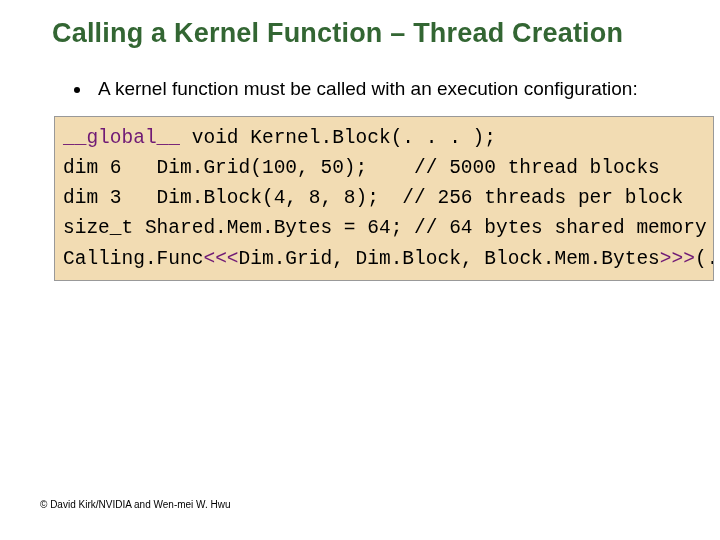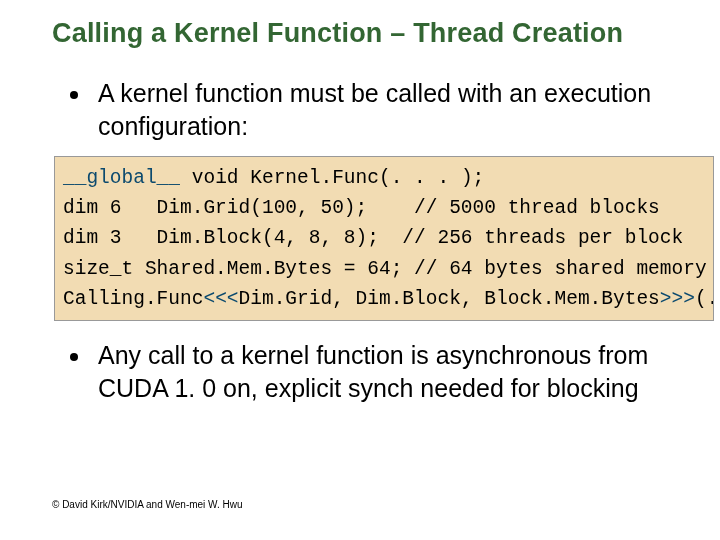--- a/index.html
+++ b/index.html
@@ -27,63 +27,60 @@
     margin: 0 0 28px 0;
     line-height: 1.15;
     letter-spacing: 0.2px;
   }
   ul.bullets {
     list-style: disc;
     margin: 0 0 14px 0;
     padding-left: 40px;
   }
   ul.bullets li {
-    font-size: 25px;
+    font-size: 19px;
     line-height: 1.3;
     color: #000;
     padding-left: 6px;
     margin-bottom: 6px;
   }
   .code-box {
     background: #f2dcb3;
     border: 1px solid #999;
     margin: 4px 2px 18px 2px;
     padding: 6px 8px 6px 8px;
     font-family: "Courier New", Courier, monospace;
     font-size: 19.5px;
     line-height: 1.55;
     white-space: pre;
     color: #000;
     overflow: hidden;
   }
-  .code-box .kw { color: #0c4a6e; }
+  .code-box .kw { color: #701a75; }
   .footer {
     position: absolute;
-    left: 28px;
+    left: 16px;
     bottom: 30px;
     font-size: 10px;
     color: #000;
   }
 </style>
 </head>
 <body>
 
 <div class="slide">
 
   <h1 class="title">Calling a Kernel Function – Thread Creation</h1>
 
   <ul class="bullets">
     <li>A kernel function must be called with an execution configuration:</li>
   </ul>
 
-  <div class="code-box"><span class="kw">__global__</span><span> void Kernel.Func(. . . );</span>
+  <div class="code-box"><span class="kw">__global__</span><span> void Kernel.Block(. . . );</span>
 <span>dim 6   Dim.Grid(100, 50);    // 5000 thread blocks</span>
 <span>dim 3   Dim.Block(4, 8, 8);  // 256 threads per block</span>
 <span>size_t Shared.Mem.Bytes = 64; // 64 bytes shared memory</span>
 <span>Calling.Func</span><span class="kw">&lt;&lt;&lt;</span><span>Dim.Grid, Dim.Block, Block.Mem.Bytes</span><span class="kw">&gt;&gt;&gt;</span><span>(. . . );</span></div>
 
-  <ul class="bullets">
-    <li>Any call to a kernel function is asynchronous from CUDA 1. 0 on, explicit synch needed for blocking</li>
-  </ul>
 
   <div class="footer">© David Kirk/NVIDIA and Wen-mei W. Hwu</div>
 
 </div>
 
 </body></html>

